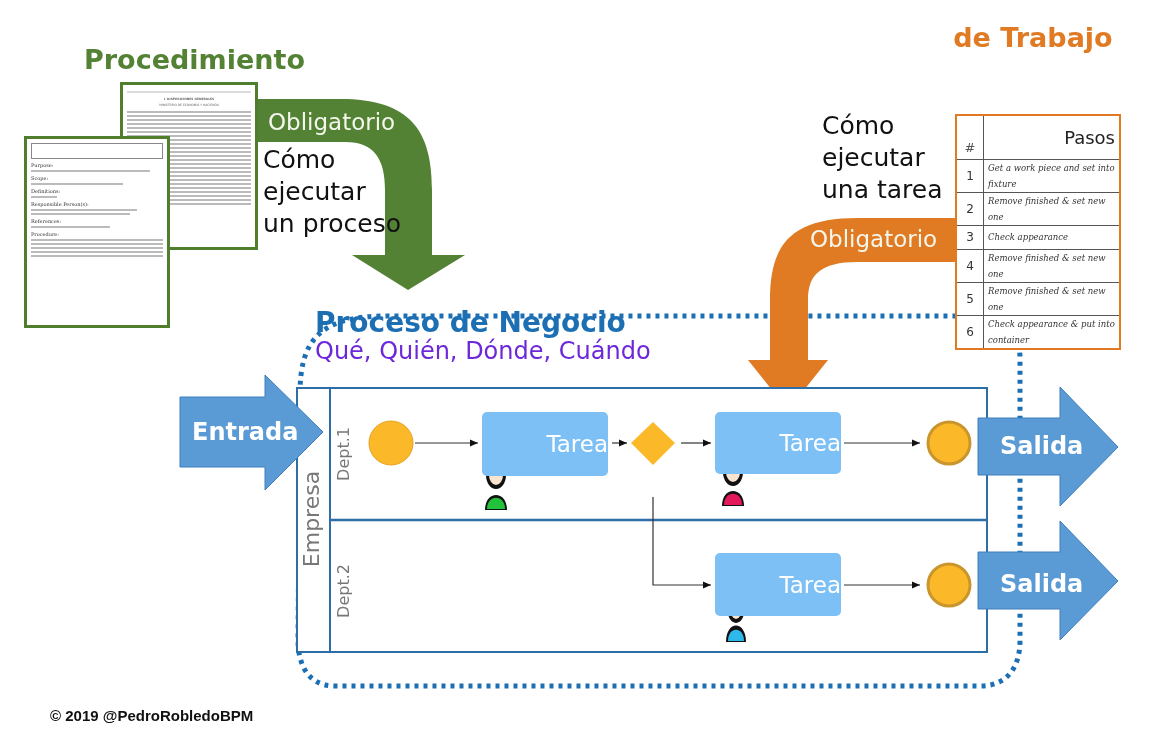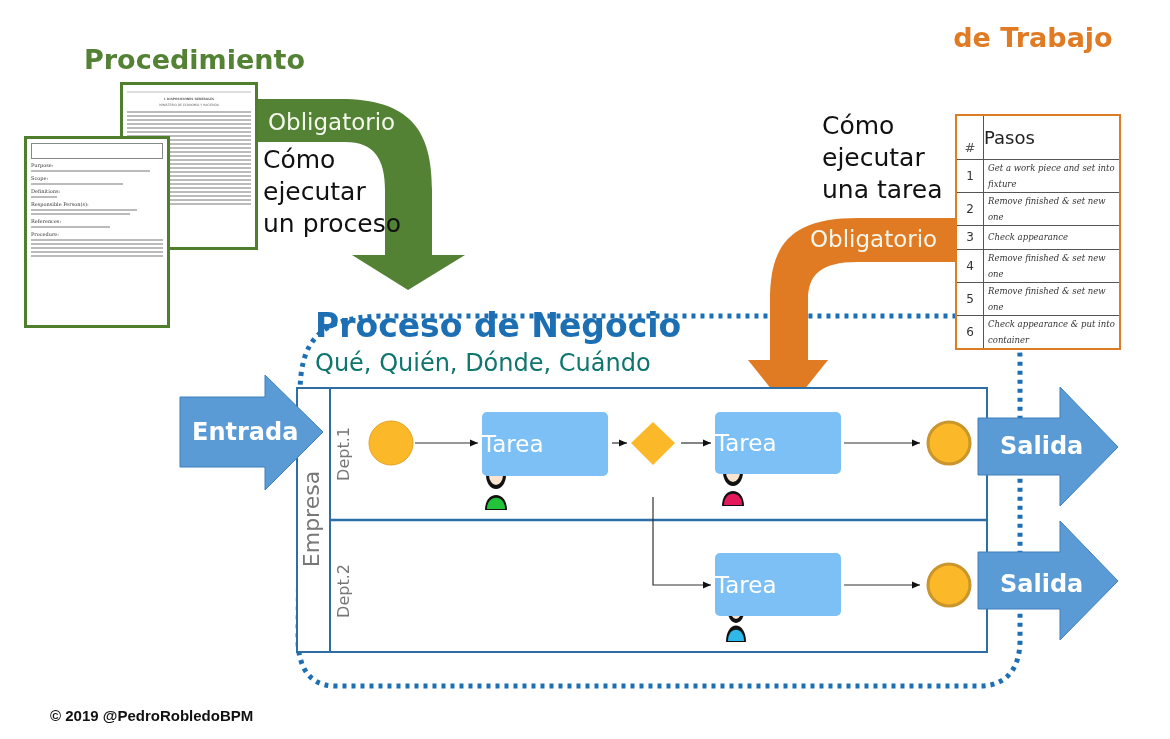--- a/index.html
+++ b/index.html
@@ -14,27 +14,27 @@
   .doc { position: absolute; background: #fff; border: 3px solid #4f7f2c; box-sizing: border-box; overflow: hidden; }
   .doc .tiny { font-size: 3px; color: #666; line-height: 4px; }
   .doc .head { font-size: 5px; color: #333; font-family: "DejaVu Serif", serif; margin-top: 3px; }
   .doc .line { height: 2px; background: #bbb; margin: 2px 0; }
   .wi-table { position: absolute; left: 955px; top: 114px; width: 166px; border: 2px solid #e07b24;
               border-collapse: collapse; background: #fff; }
   .wi-table td { border: 1px solid #555; padding: 0 4px; }
   .wi-table .num { width: 18px; text-align: center; font-size: 12px; color: #333; }
   .wi-table .step { font-style: italic; font-size: 8.5px; color: #333; font-family: "DejaVu Serif", serif; line-height: 16px; }
   .wi-table .th-num { font-size: 13px; color: #555; text-align: center; vertical-align: bottom; padding-bottom: 4px; }
-  .wi-table .th-step { font-size: 18px; color: #222; text-align: left; padding-left: 0; }
+  .wi-table .th-step { font-size: 18px; color: #222; text-align: right; padding-left: 0; }
   .task { position: absolute; background: #7cc0f5; border-radius: 5px; color: #fff; font-size: 23px;
-          display: flex; align-items: center; justify-content: flex-start; font-family: "DejaVu Sans", sans-serif; }
+          display: flex; align-items: center; justify-content: flex-end; font-family: "DejaVu Sans", sans-serif; }
   .lane-label { position: absolute; color: #777; transform: rotate(-90deg); transform-origin: center;
                 white-space: nowrap; font-family: "DejaVu Sans", sans-serif; }
-  .pn-title { color: #1d6fb4; font-weight: bold; font-size: 33px; font-family: "DejaVu Sans", sans-serif; }
-  .pn-sub { color: #0f766e; font-size: 24px; font-family: "DejaVu Sans", sans-serif; margin-top: 12px; }
+  .pn-title { color: #1d6fb4; font-weight: bold; font-size: 28px; font-family: "DejaVu Sans", sans-serif; }
+  .pn-sub { color: #6d28d9; font-size: 24px; font-family: "DejaVu Sans", sans-serif; }
   .copyright { font-family: "Liberation Sans", sans-serif; font-weight: bold; font-size: 15px; color: #111; }
   .arrow-label { color: #fff; font-size: 24px; font-family: "DejaVu Sans", sans-serif; font-weight: bold; }
 </style>
 </head>
 <body>
 
 <svg id="canvas" width="1170" height="739">
 
   <path d="M 300 394 C 300 340 320 318 380 316 L 985 316 C 1010 316 1020 330 1020 360 L 1020 640 C 1020 670 1005 686 980 686 L 335 686 C 305 686 298 660 298 640 Z" fill="none" stroke="#1d6fb4" stroke-width="5" stroke-dasharray="4 5"></path>
 

